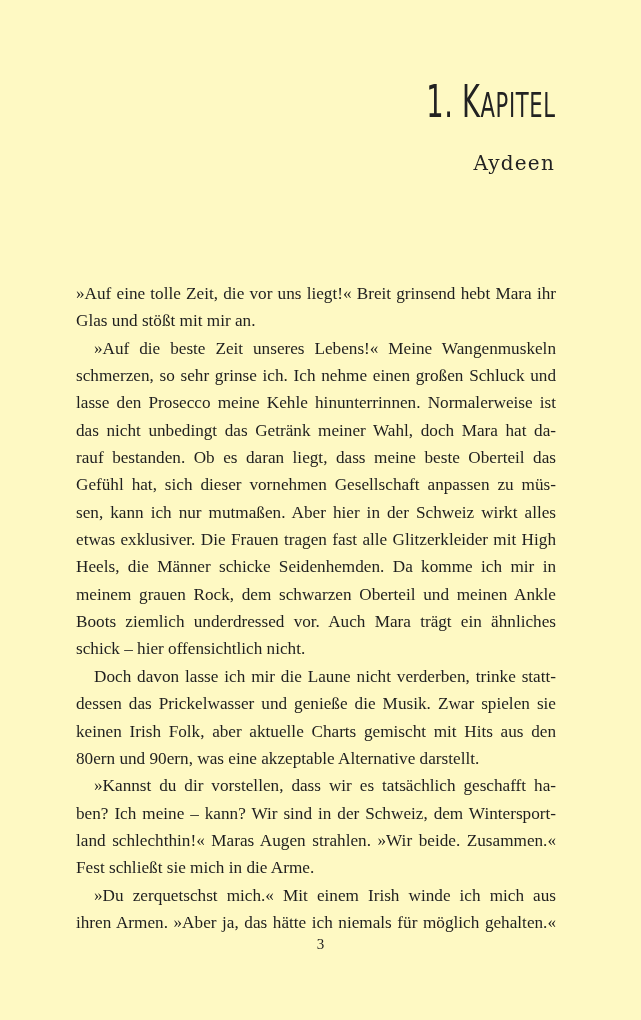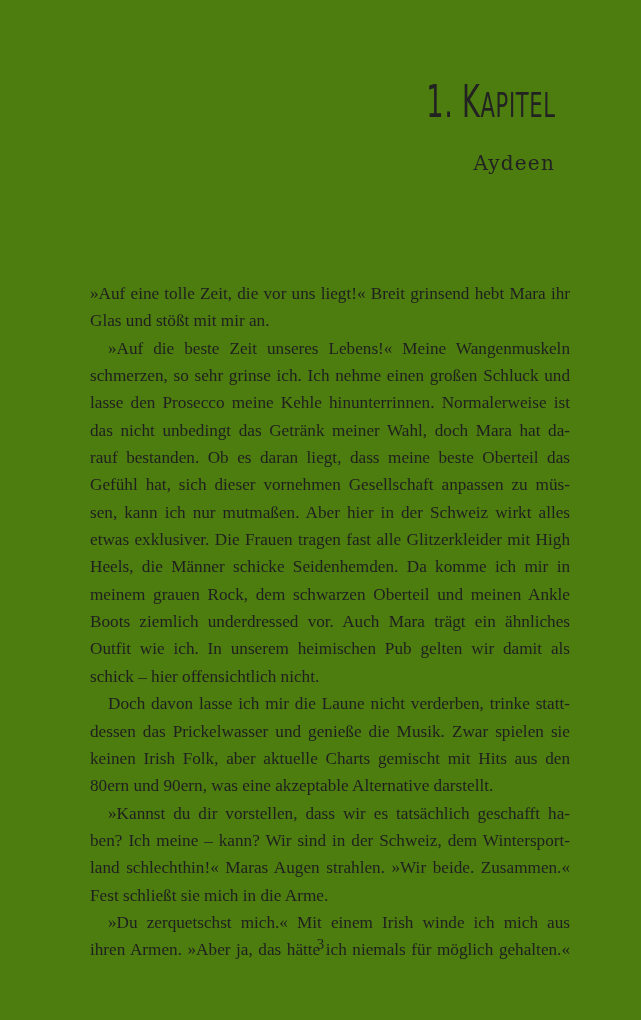--- a/index.html
+++ b/index.html
@@ -13,21 +13,21 @@
       position: relative;
       overflow: hidden;
       color: #1f1f1f;
       font-family: "Liberation Serif", "DejaVu Serif", serif;
     }
     .page {
       position: absolute;
       left: 0; top: 0;
       width: 641px;
       height: 1020px;
-      background: #4d7c0f;
+      background: #fef9c3;
     }
     .chapter-title {
       position: absolute;
       right: 85px;
       top: 78px;
       font-family: "DejaVu Sans", "Liberation Sans", sans-serif;
       font-size: 40px;
       line-height: 48px;
       font-weight: normal;
       letter-spacing: 1px;
@@ -44,21 +44,21 @@
       top: 149px;
       font-family: "DejaVu Serif", "Liberation Serif", serif;
       font-weight: normal;
       font-size: 20px;
       letter-spacing: 1.2px;
       line-height: 28px;
       color: #222;
     }
     .body-text {
       position: absolute;
-      left: 90px;
+      left: 76px;
       top: 280px;
       width: 480px;
     }
     .line {
       display: block;
       height: 27.35px;
       line-height: 27.35px;
       font-size: 17.2px;
       text-align: justify;
       text-align-last: justify;
@@ -106,21 +106,20 @@
       <span class="line">schmerzen, so sehr grinse ich. Ich nehme einen großen Schluck und</span>
       <span class="line">lasse den Prosecco meine Kehle hinunterrinnen. Normalerweise ist</span>
       <span class="line">das nicht unbedingt das Getränk meiner Wahl, doch Mara hat da-</span>
       <span class="line">rauf bestanden. Ob es daran liegt, dass meine beste Oberteil das</span>
       <span class="line">Gefühl hat, sich dieser vornehmen Gesellschaft anpassen zu müs-</span>
       <span class="line">sen, kann ich nur mutmaßen. Aber hier in der Schweiz wirkt alles</span>
       <span class="line">etwas exklusiver. Die Frauen tragen fast alle Glitzerkleider mit High</span>
       <span class="line">Heels, die Männer schicke Seidenhemden. Da komme ich mir in</span>
       <span class="line">meinem grauen Rock, dem schwarzen Oberteil und meinen Ankle</span>
       <span class="line">Boots ziemlich underdressed vor. Auch Mara trägt ein ähnliches</span>
-      <span class="line">Outfit wie ich. In unserem heimischen Pub gelten wir damit als</span>
       <span class="line last">schick – hier offensichtlich nicht.</span>
     </div>
 
     <div>
       <span class="line indent">Doch davon lasse ich mir die Laune nicht verderben, trinke statt-</span>
       <span class="line">dessen das Prickelwasser und genieße die Musik. Zwar spielen sie</span>
       <span class="line">keinen Irish Folk, aber aktuelle Charts gemischt mit Hits aus den</span>
       <span class="line last">80ern und 90ern, was eine akzeptable Alternative darstellt.</span>
     </div>
 

